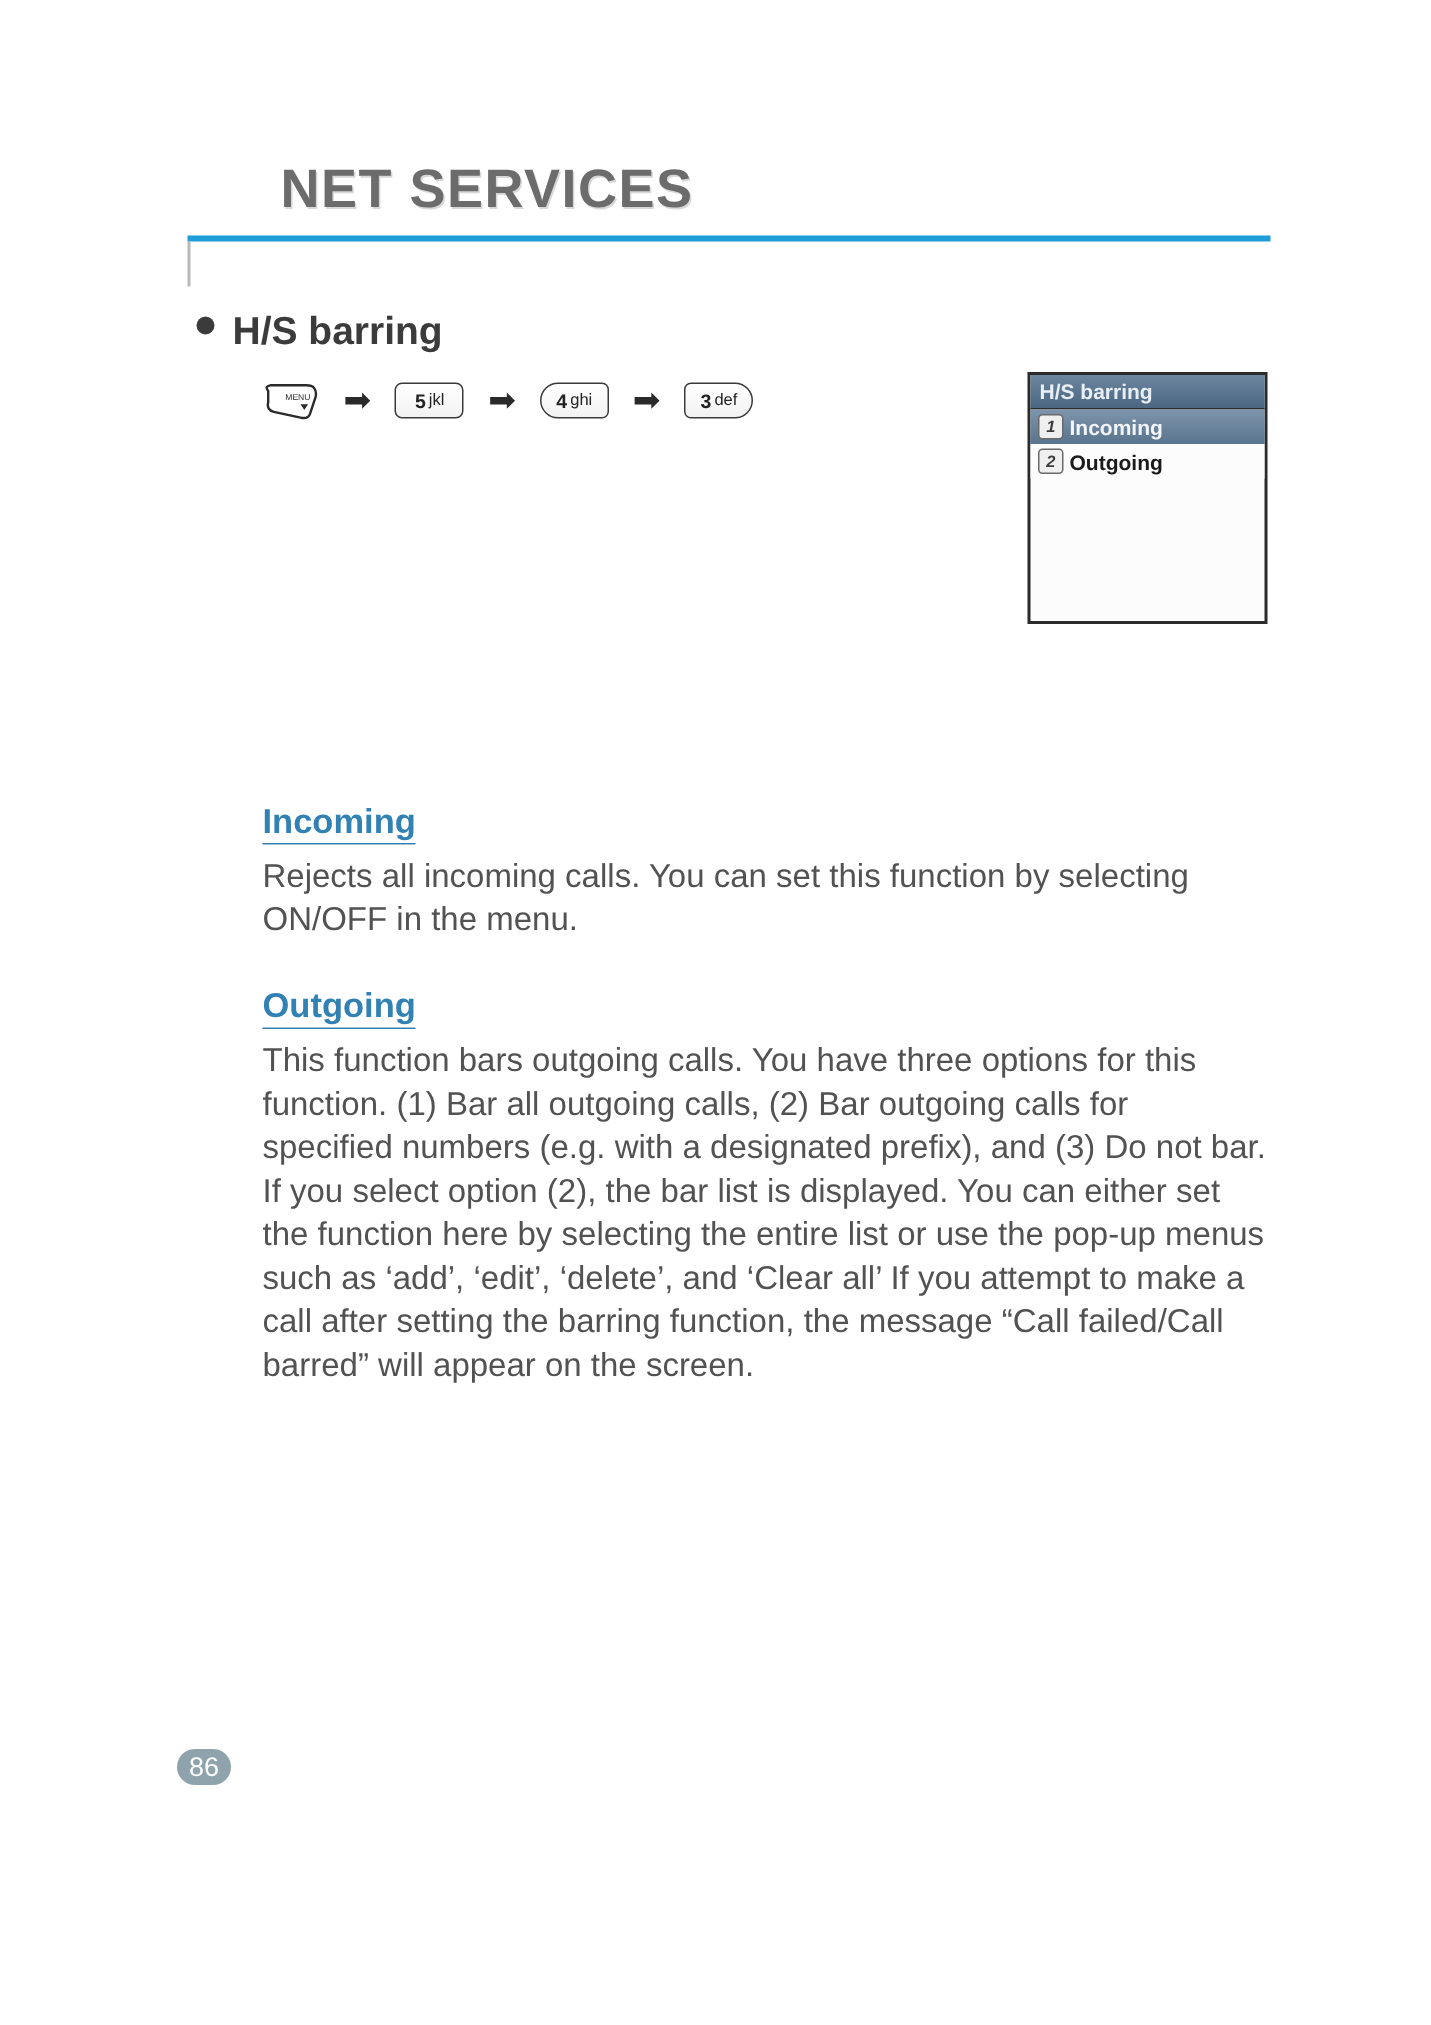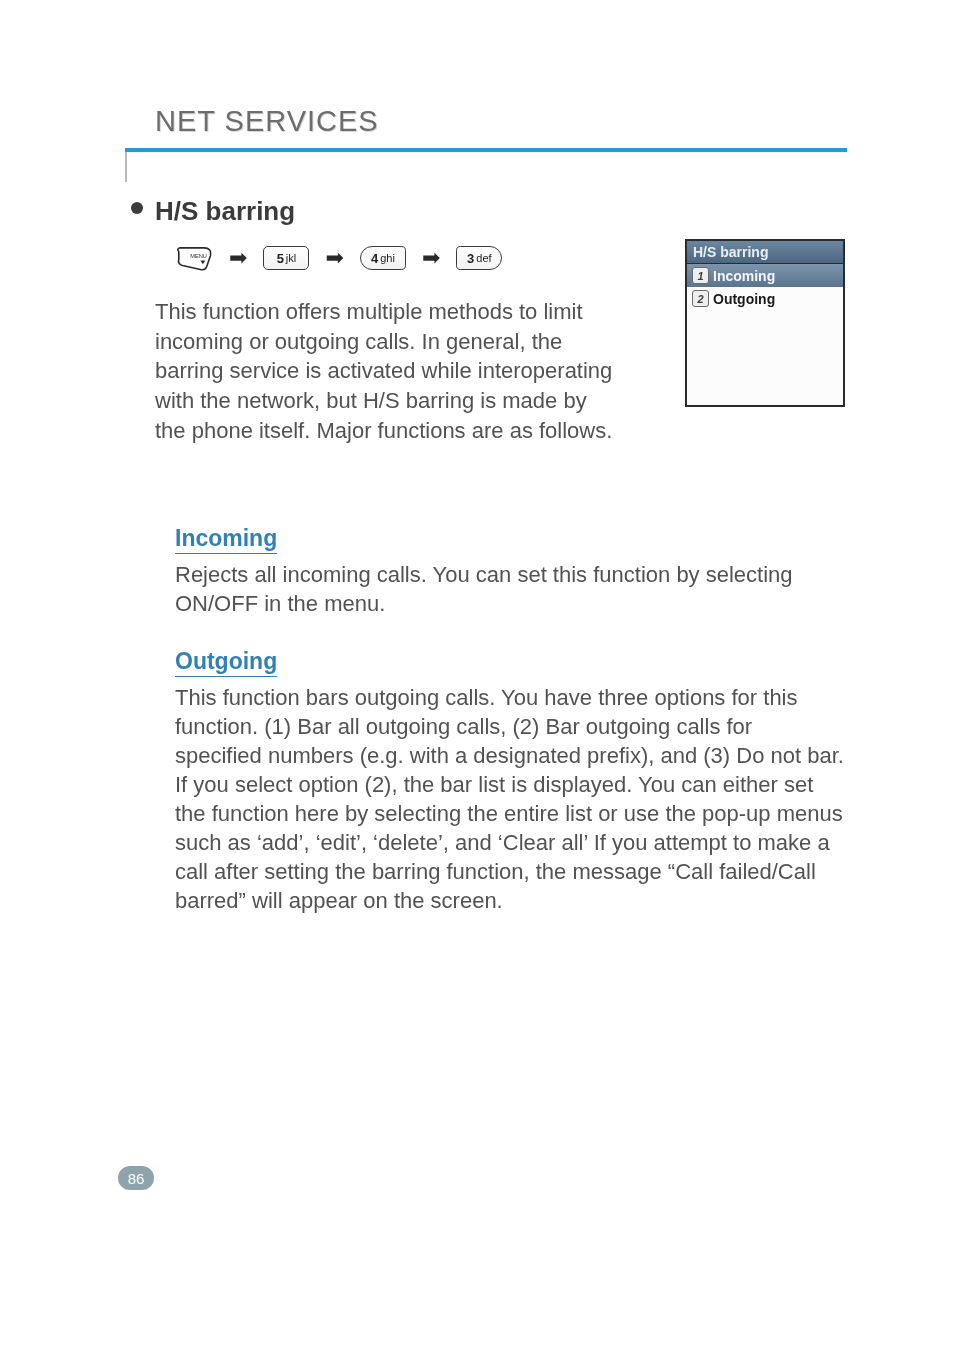--- a/index.html
+++ b/index.html
@@ -16,25 +16,26 @@
     width: 954px;
     height: 1350px;
     box-sizing: border-box;
   }
   .header-area {
     position: relative;
     padding-top: 105px;
     padding-left: 155px;
   }
   .chapter-title {
-    font-size: 29px;
+    font-size: 36px;
     letter-spacing: 1px;
-    font-weight: 400;
+    font-weight: 700;
     color: #6c6c6c;
     text-shadow: 1px 1px 0 #d8d8d8;
+    margin-left: 32px;
   }
   .rule-container {
     position: relative;
     margin-top: 10px;
     margin-left: -30px; 
     width: 722px;
   }
   .rule-line {
     height: 4px;
     background: #1e9dd8;
@@ -190,21 +191,21 @@
 
   .page-number {
     position: absolute;
     left: 118px;
     bottom: 160px;
     width: 36px;
     height: 24px;
     border-radius: 12px;
     background: #8ea3ac;
     color: #ffffff;
-    font-size: 15px;
+    font-size: 18px;
     font-weight: 400;
     display: flex;
     align-items: center;
     justify-content: center;
   }
 </style>
 </head>
 <body>
 
 <div class="page">
@@ -240,21 +241,20 @@
         <span>ghi</span>
       </span>
       <span class="arrow">➡</span>
       <span class="num-key right-round">
         <b>3</b>
         <span>def</span>
       </span>
     </div>
 
     <div class="intro-block">
-      <div class="intro-text">This function offers multiple methods to limit incoming or outgoing calls. In general, the barring service is activated while interoperating with the network, but H/S barring is made by the phone itself. Major functions are as follows.</div>
 
       <div class="phone-screen">
         <div class="phone-title">H/S barring</div>
         <div class="phone-item selected">
           <span class="pi-num">1</span>
           <span>Incoming</span>
         </div>
         <div class="phone-item">
           <span class="pi-num">2</span>
           <span>Outgoing</span>

